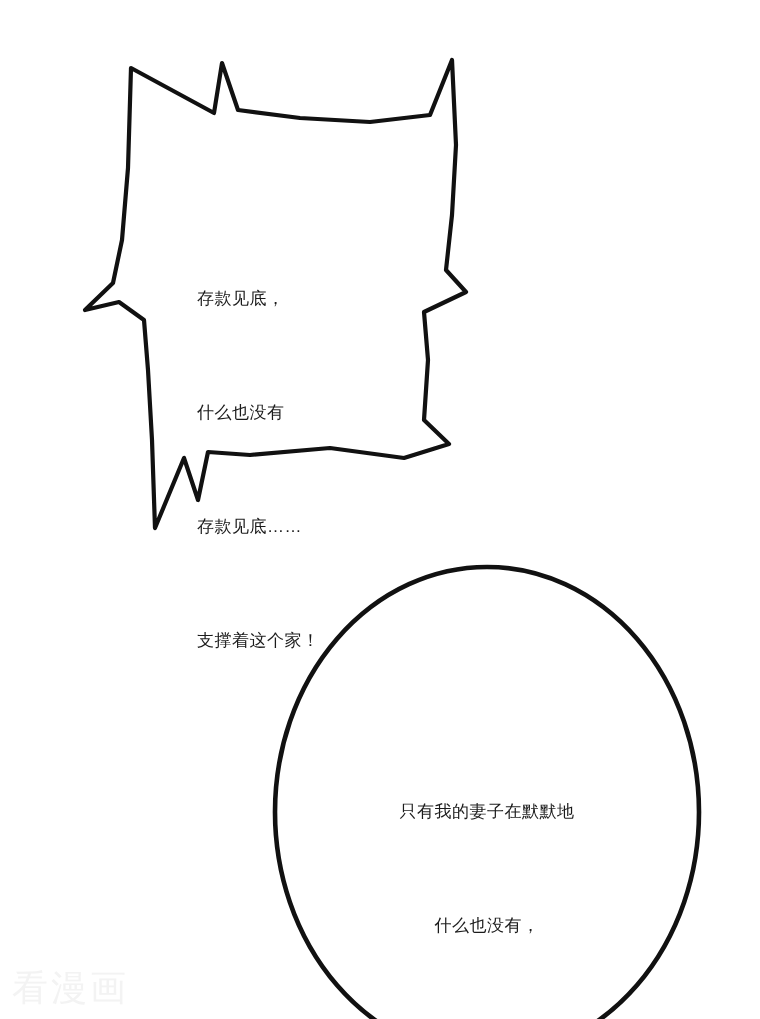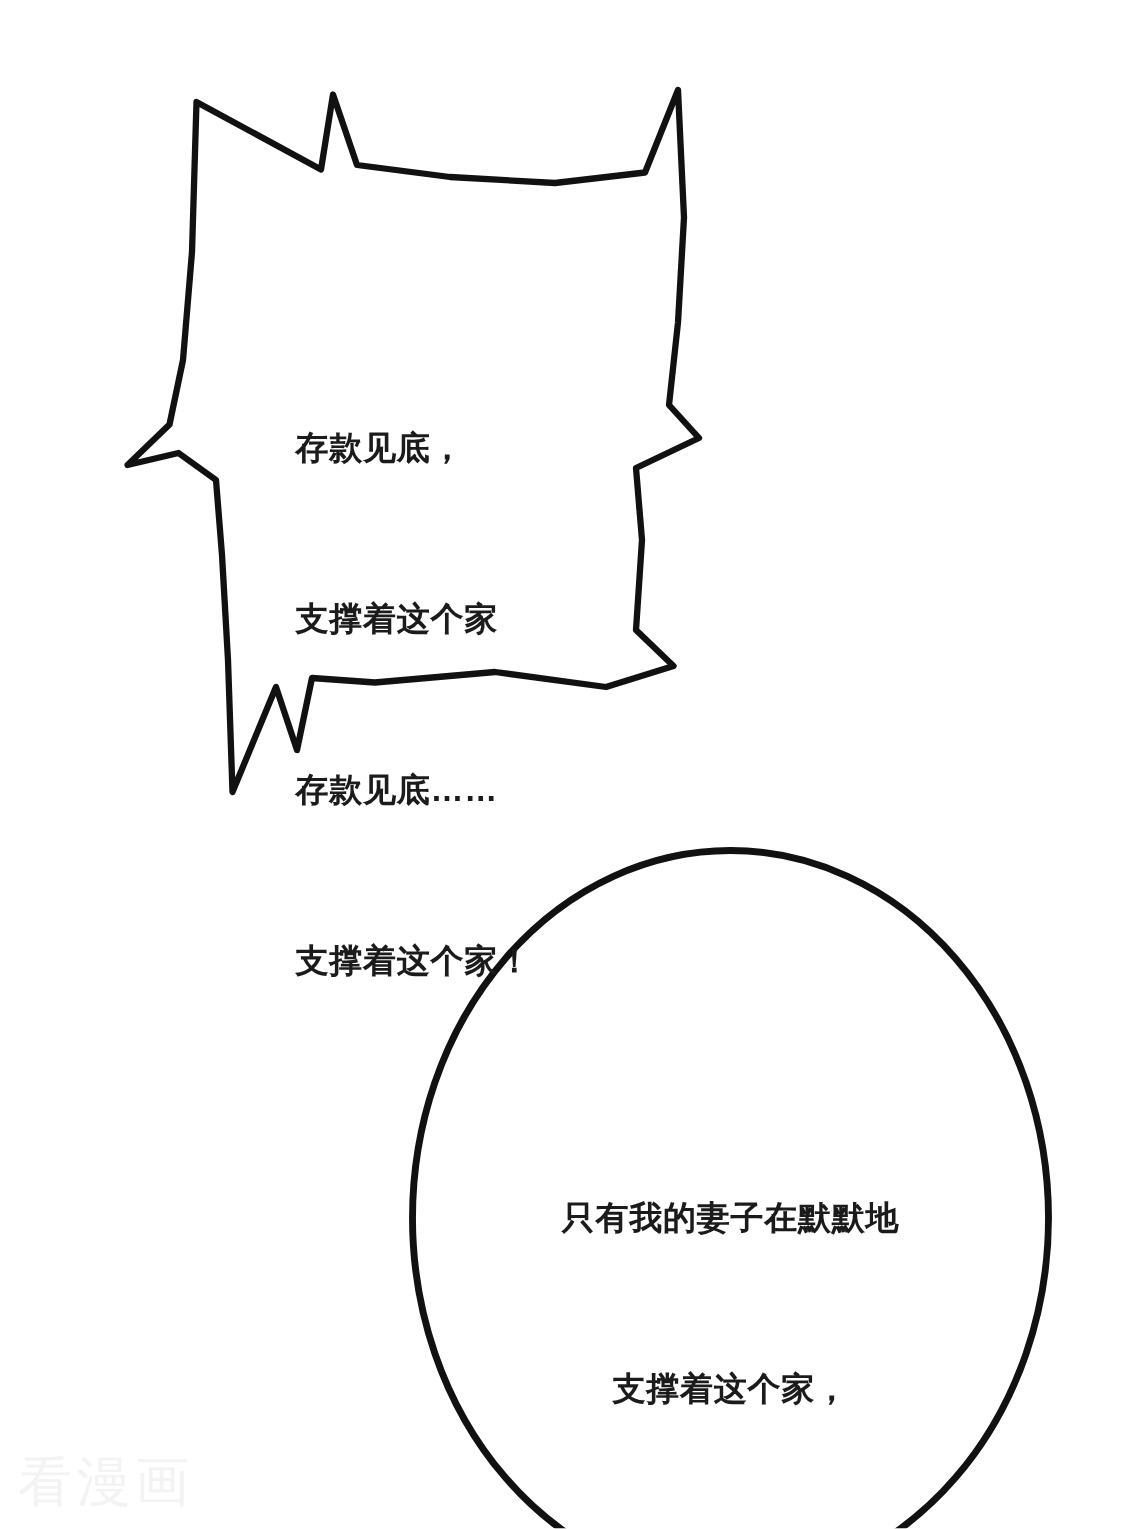--- a/index.html
+++ b/index.html
@@ -22,25 +22,25 @@
     top: 0;
     left: 0;
     width: 760px;
     height: 1019px;
     display: block;
   }
   .bubble-text {
     position: absolute;
     color: #1b1b1b;
     font-family: "Liberation Sans", "DejaVu Sans", sans-serif;
-    font-size: 22px;
+    font-size: 17px;
     line-height: 38px;
     letter-spacing: 0.5px;
     white-space: pre;
-    font-weight: 700;
+    font-weight: 400;
   }
   #bubble-1-text {
     left: 197px;
     top: 204px;
     text-align: left;
   }
   #bubble-2-text {
     left: 487px;
     top: 717px;
     transform: translateX(-50%);
@@ -101,28 +101,28 @@
              L 113 283
              L 122 240
              L 128 168
              Z" fill="#ffffff" stroke="#111111" stroke-width="4.2" stroke-linejoin="round" stroke-linecap="round"></path>
 
     <ellipse cx="487" cy="812" rx="212" ry="245" fill="#ffffff" stroke="#111111" stroke-width="4.6"></ellipse>
   </svg>
 
   <div class="bubble-text" id="bubble-1-text">
     <span class="text-line">存款见底，</span>
-    <span class="text-line">支撑着这个家</span>
+    <span class="text-line">什么也没有</span>
     <span class="text-line">存款见底……</span>
     <span class="text-line">支撑着这个家！</span>
   </div>
 
   <div class="bubble-text" id="bubble-2-text">
     <span class="text-line">只有我的妻子在默默地</span>
-    <span class="text-line">支撑着这个家，</span>
+    <span class="text-line">什么也没有，</span>
     
     
     
   </div>
 
   <div id="watermark">看漫画</div>
 
 </div>
 
 </body></html>

